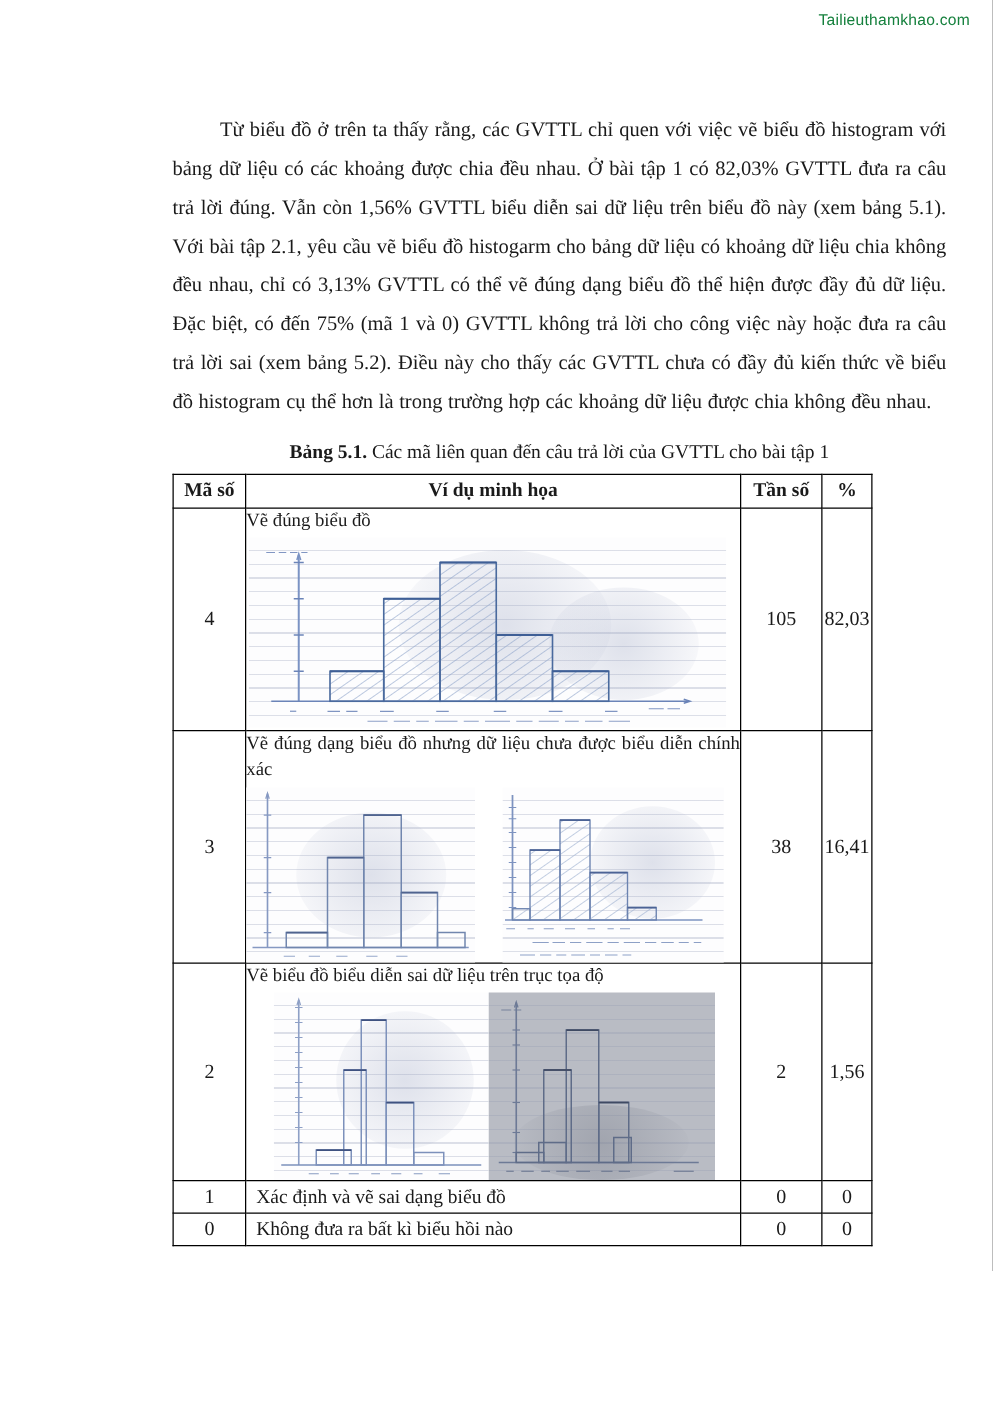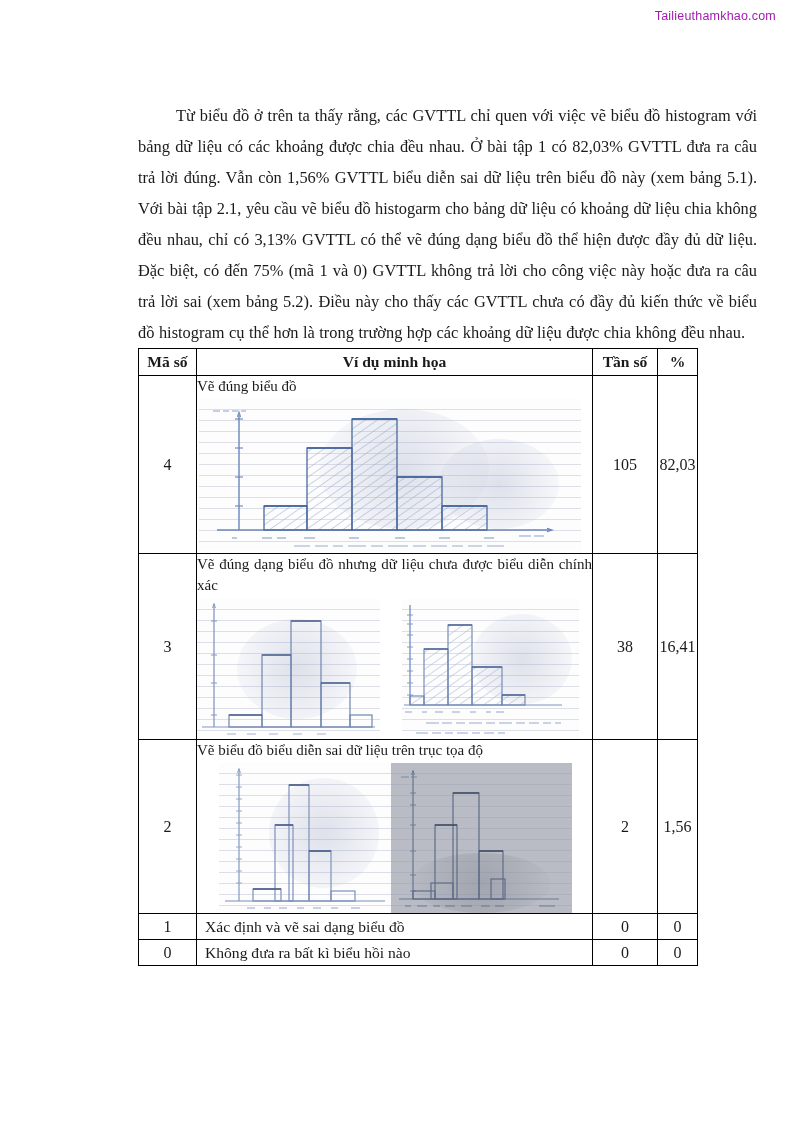--- a/index.html
+++ b/index.html
@@ -16,27 +16,27 @@
     font-family: "Liberation Serif", "DejaVu Serif", serif;
     color: #1a1a1a;
   }
   .watermark {
     position: absolute;
     top: 9px;
     right: 18px;
     font-family: "Liberation Sans", sans-serif;
     font-size: 12.5px;
     letter-spacing: 0.2px;
-    color: #a21caf;
+    color: #15803d;
     user-select: none;
   }
   .content {
     position: absolute;
     left: 138px;
-    top: 100px;
+    top: 88px;
     width: 619px;
     font-family: Liberation Serif, serif;
   }
   .para {
     font-size: 16.4px;
     line-height: 31px;
     text-align: justify;
     text-indent: 38px;
     margin: 0;
     word-spacing: 0.4px;
@@ -139,20 +139,23 @@
 <body>
 
 <div class="page">
 
   <div class="watermark">Tailieuthamkhao.com</div>
 
   <div class="content">
 
     <p class="para">Từ biểu đồ ở trên ta thấy rằng, các GVTTL chỉ quen với việc vẽ biểu đồ histogram với bảng dữ liệu có các khoảng được chia đều nhau. Ở bài tập 1 có 82,03% GVTTL đưa ra câu trả lời đúng. Vẫn còn 1,56% GVTTL biểu diễn sai dữ liệu trên biểu đồ này (xem bảng 5.1). Với bài tập 2.1, yêu cầu vẽ biểu đồ histogarm cho bảng dữ liệu có khoảng dữ liệu chia không đều nhau, chỉ có 3,13% GVTTL có thể vẽ đúng dạng biểu đồ thể hiện được đầy đủ dữ liệu. Đặc biệt, có đến 75% (mã 1 và 0) GVTTL không trả lời cho công việc này hoặc đưa ra câu trả lời sai (xem bảng 5.2). Điều này cho thấy các GVTTL chưa có đầy đủ kiến thức về biểu đồ histogram cụ thể hơn là trong trường hợp các khoảng dữ liệu được chia không đều nhau.</p>
 
+    <div class="table-caption">
+      <b>Bảng 5.1.</b><span> Các mã liên quan đến câu trả lời của GVTTL cho bài tập 1</span>
+    </div>
 
     <table class="maintable">
       <colgroup>
         <col style="width:58px">
         <col style="width:396px">
         <col style="width:65px">
         <col style="width:40px">
       </colgroup>
       <thead>
         <tr>

